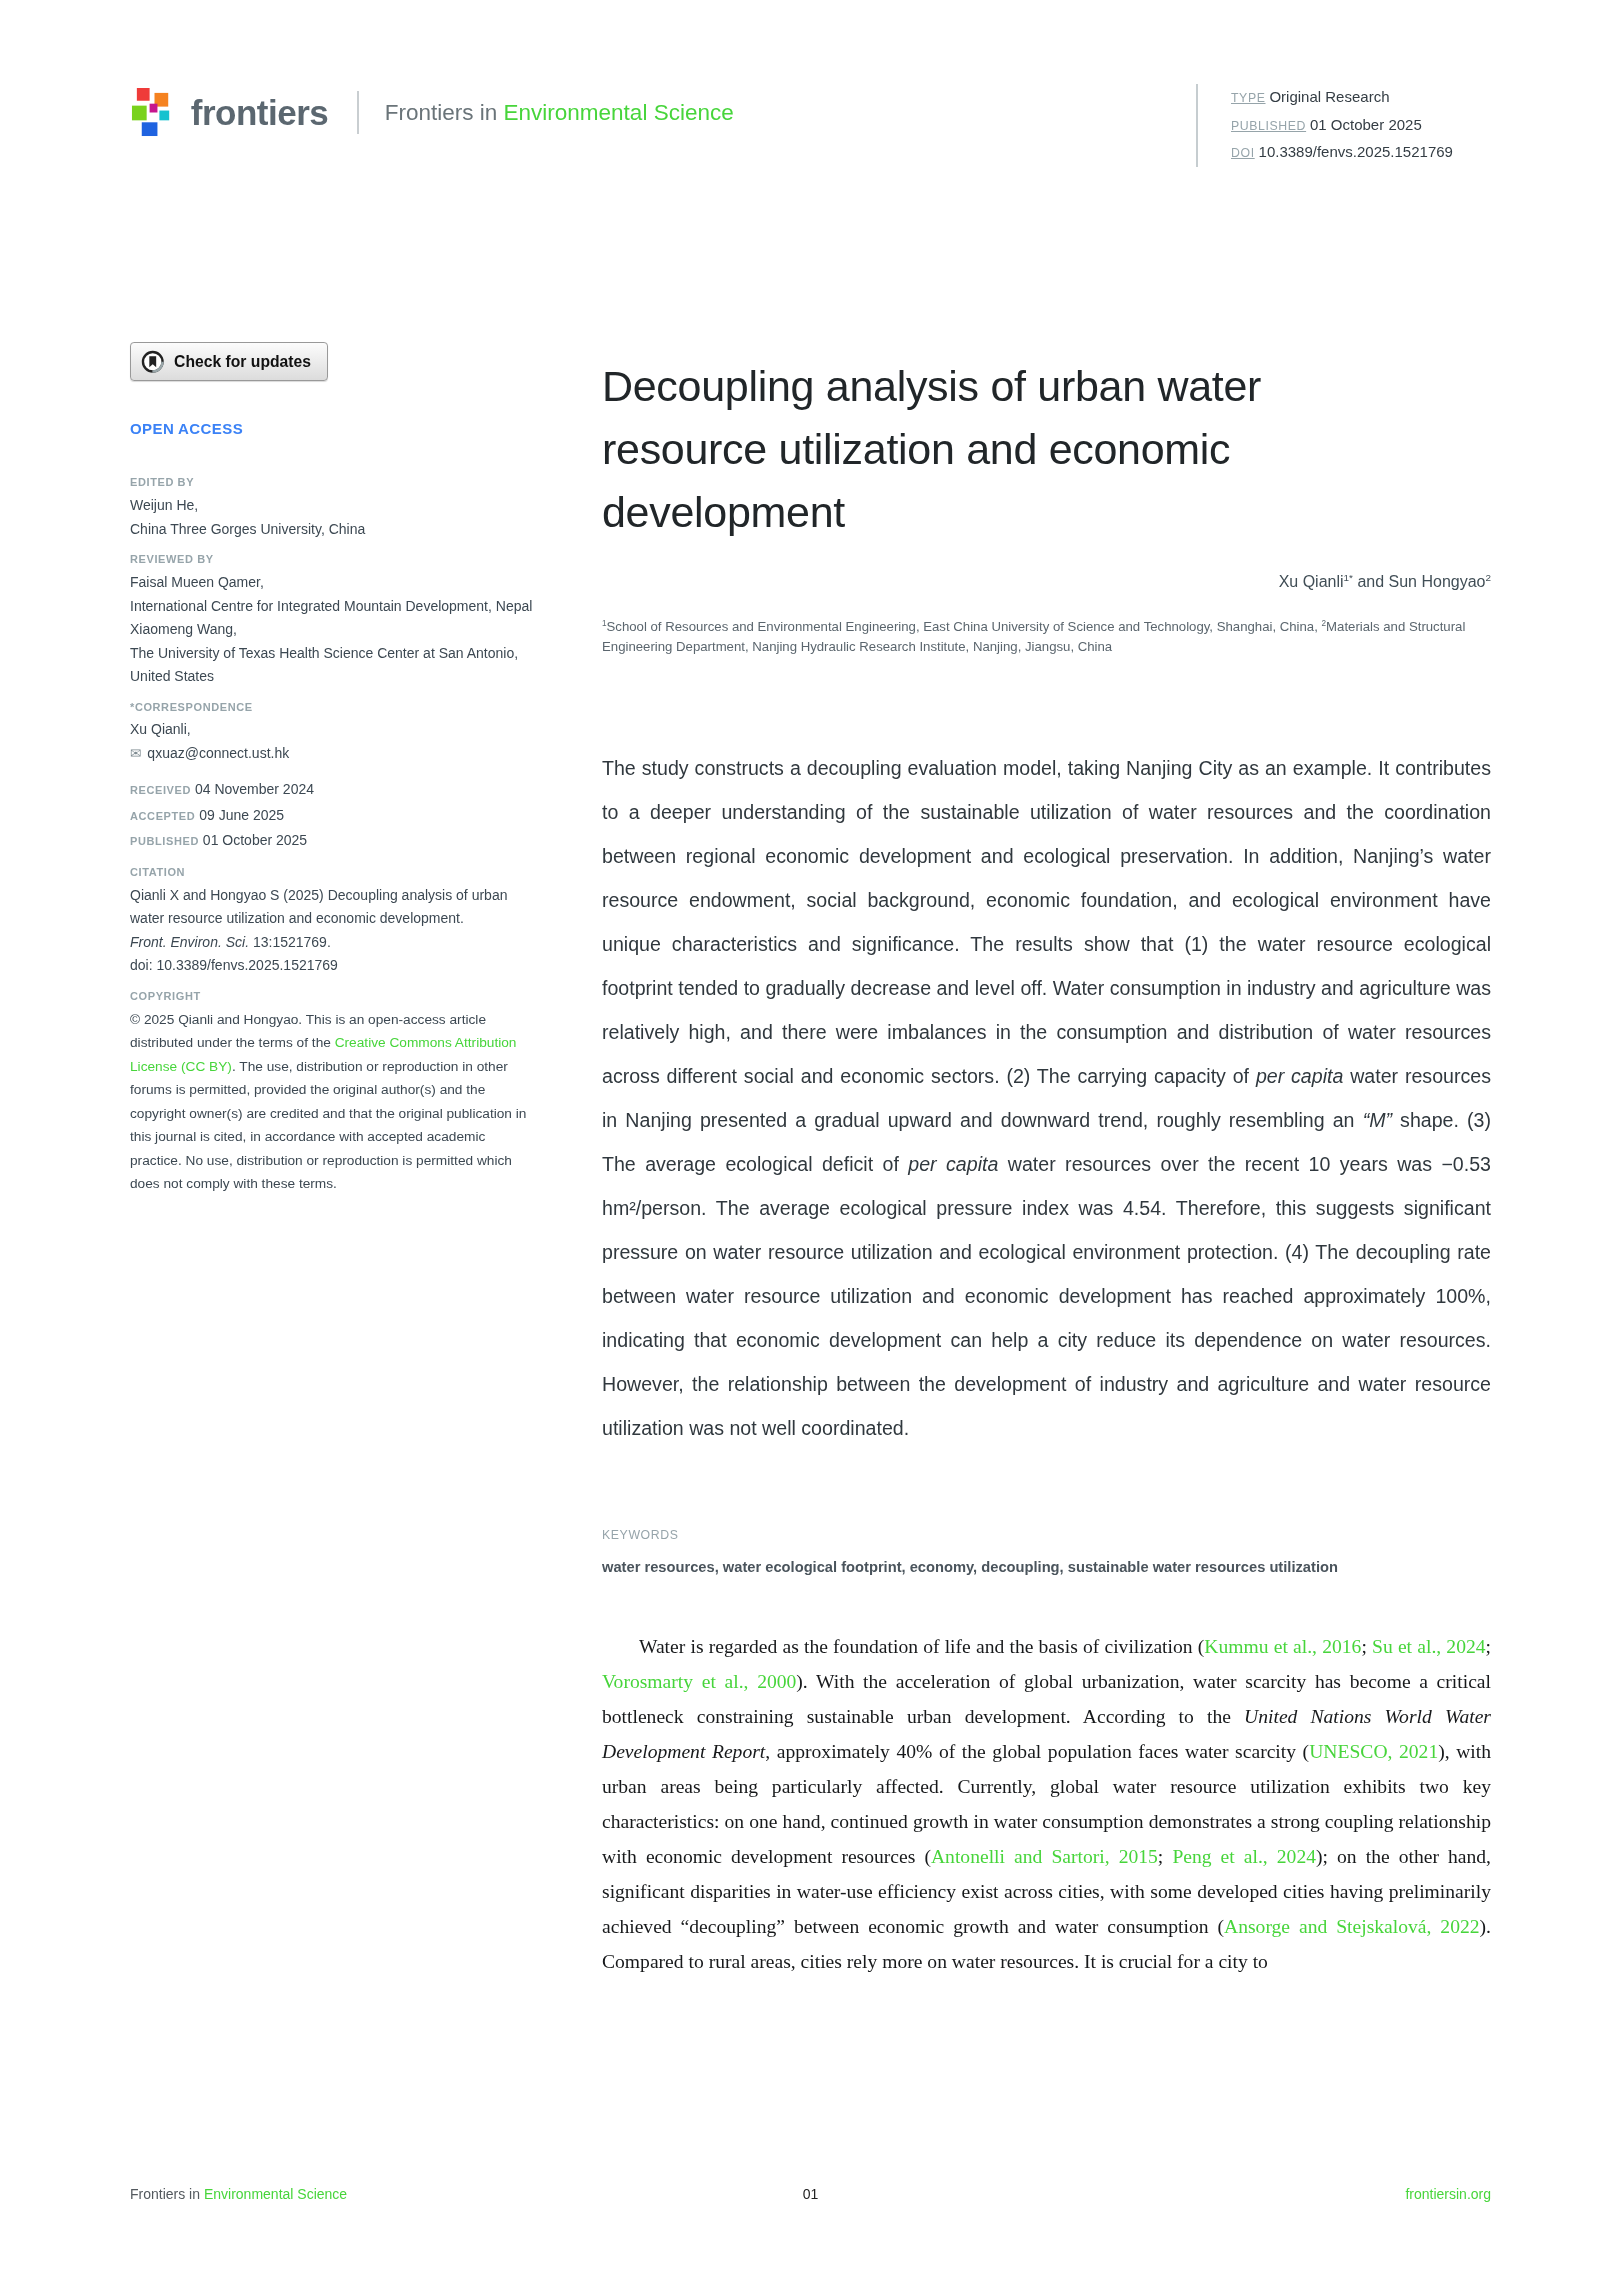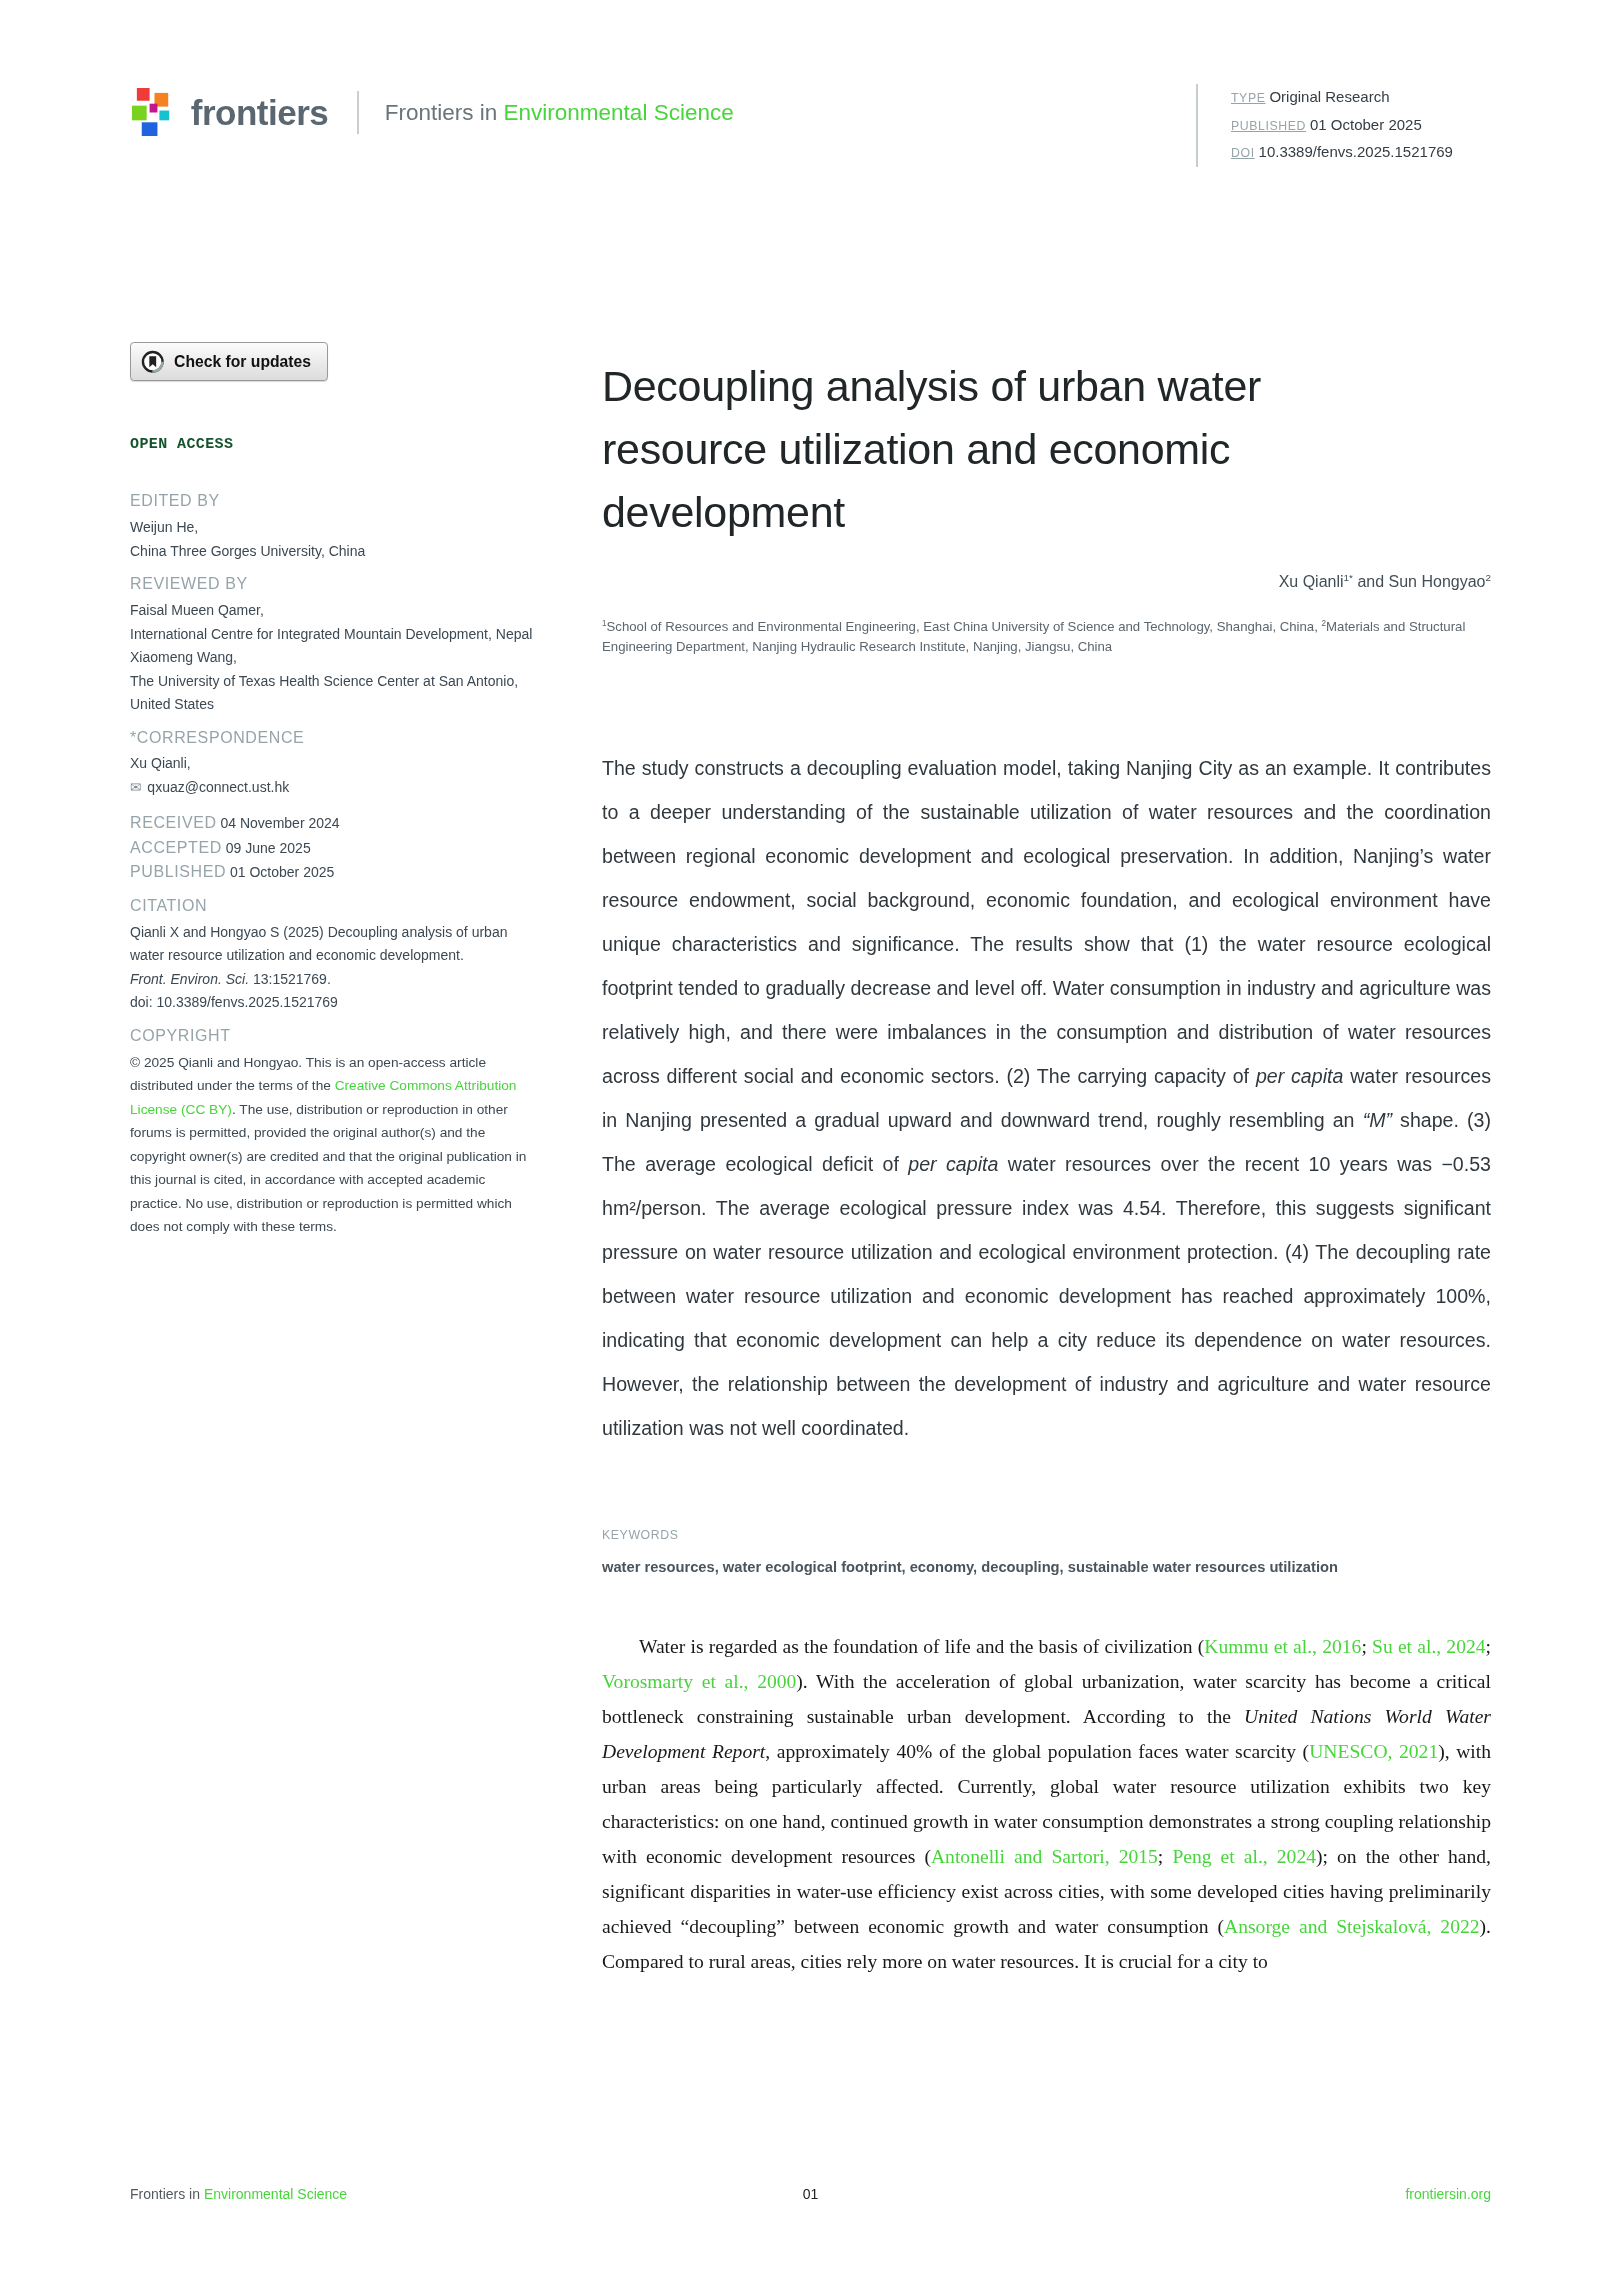--- a/index.html
+++ b/index.html
@@ -25,22 +25,22 @@
   .meta-row{font-size:15px;line-height:25.5px;color:#343d44;white-space:nowrap;}
   .meta-row .label{color:var(--label);font-size:12.3px;letter-spacing:0.6px;margin-right:3.9px;text-decoration:underline;}
 
   
   .sidebar{position:absolute;left:130px;top:342px;width:404px;color:var(--side-text);}
   .check-badge{display:inline-flex;align-items:center;gap:9.8px;padding:6.9px 15.7px 6.9px 9.8px;
     background:linear-gradient(#fcfcfc,#dcdcdc);border:1px solid #999;border-radius:3.9px;
     box-shadow:0 1px 1px rgba(0,0,0,.15);cursor:pointer;}
   .check-badge svg{width:23.5px;height:23.5px;}
   .check-badge .txt{font-size:15.7px;font-weight:bold;color:#111;}
-  .open-access{margin-top:55px;font-size:15px;font-weight:bold;color:#14532d;letter-spacing:0.4px;font-family:Liberation Mono, monospace;}
-  .side-label{font-size:16px;letter-spacing:0.6px;color:var(--label);font-weight:400;}
+  .open-access{margin-top:39px;font-size:15px;font-weight:bold;color:#3b82f6;letter-spacing:0.4px;}
+  .side-label{font-size:11px;letter-spacing:0.6px;color:var(--label);font-weight:700;}
   .side-block{margin-top:12px;}
   .side-block.first{margin-top:39px;}
   .side-lines{margin-top:5.9px;font-size:14px;line-height:23.5px;color:var(--side-text);}
   .side-lines div{min-height:23.5px;}
   .email-row{display:flex;align-items:center;gap:5.9px;}
   .email-icon{color:#7d8a90;font-size:13.7px;}
   .email-link{color:var(--side-text);text-decoration:none;cursor:pointer;}
   .date-row{font-size:14px;line-height:24.5px;color:var(--side-text);}
   .date-row .side-label{margin-right:3.9px;}
   .rich{font-size:14px;line-height:23.5px;}

